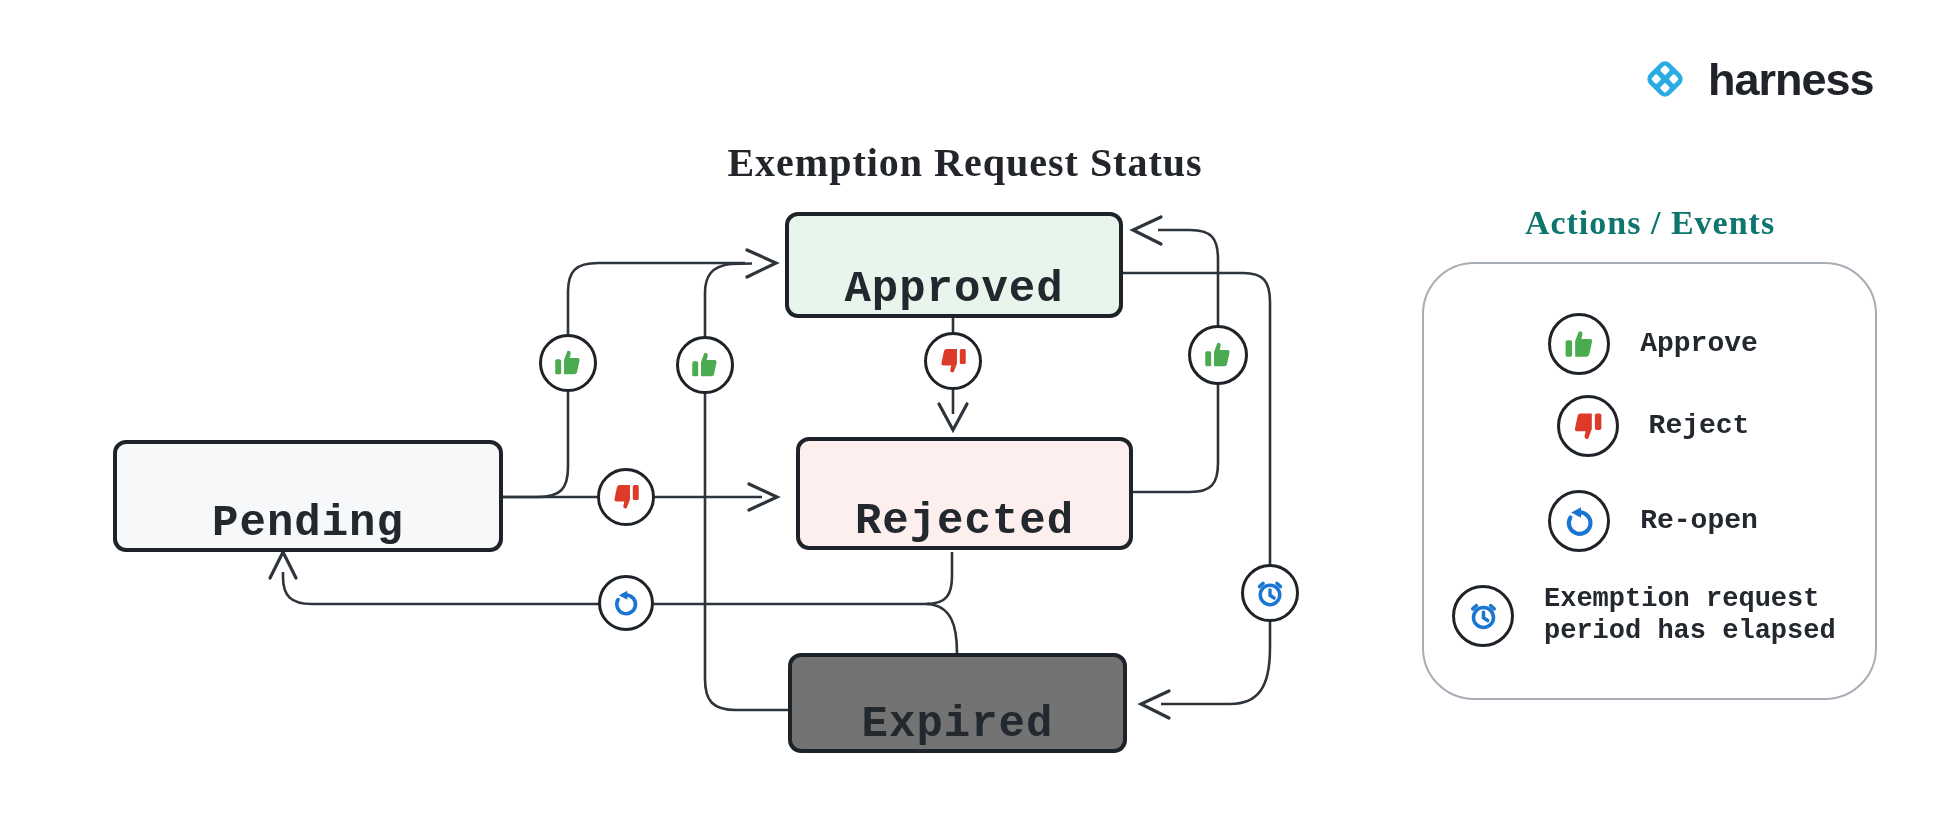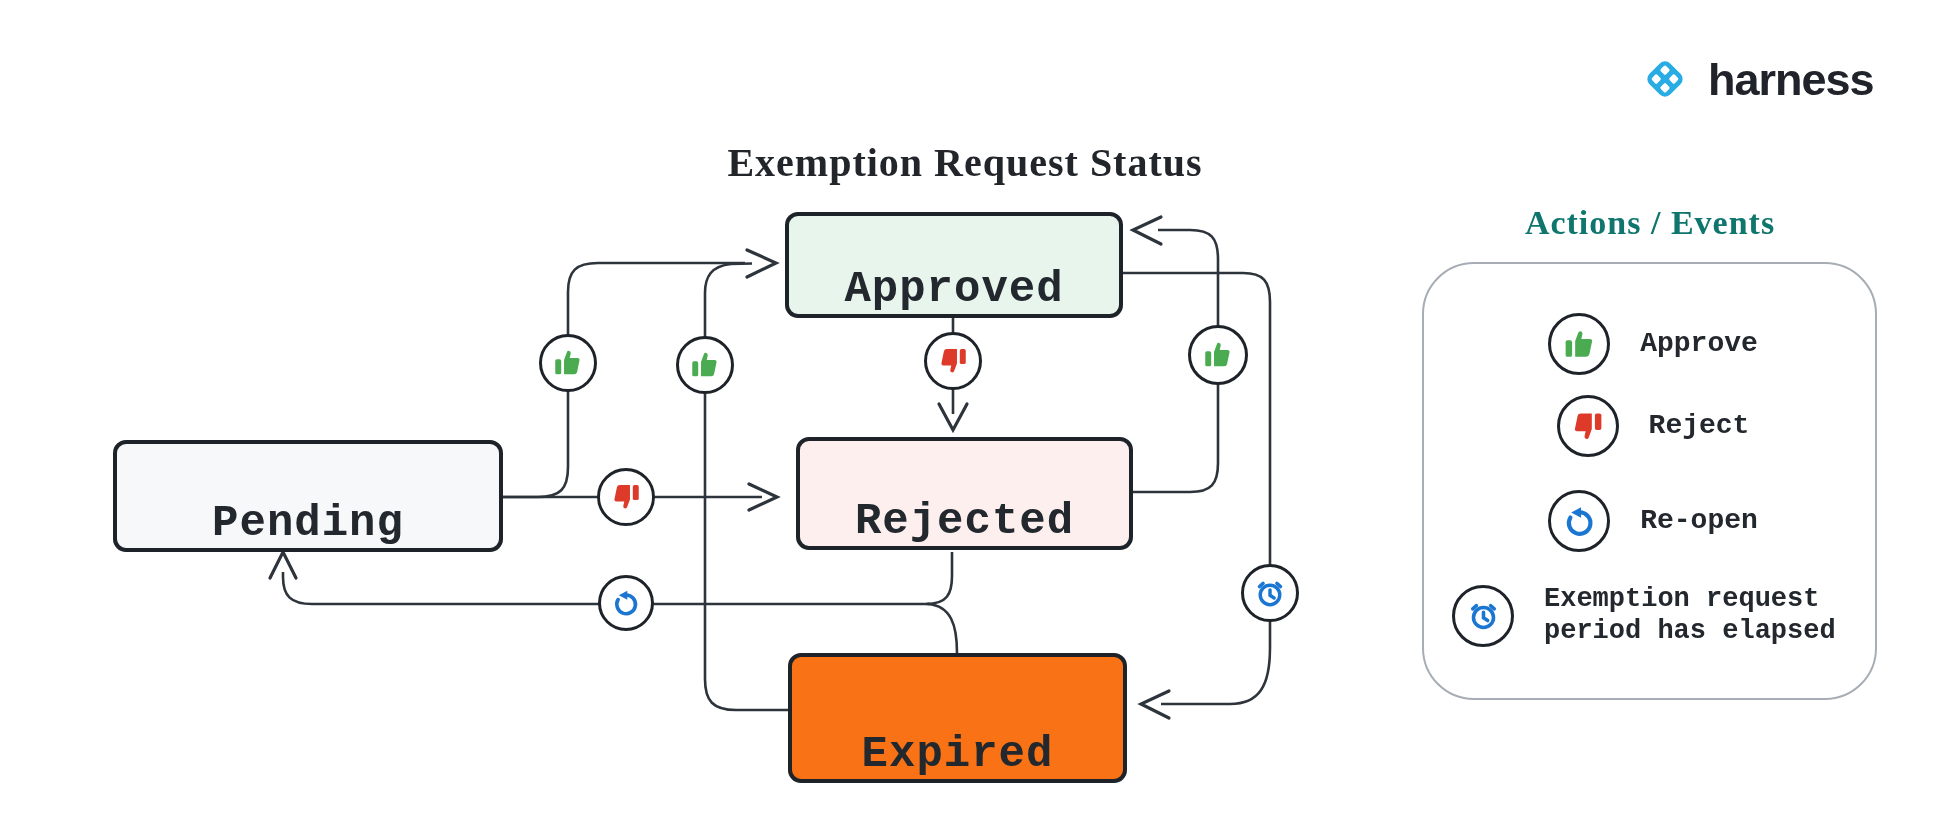--- a/index.html
+++ b/index.html
@@ -128,21 +128,21 @@
 
   <div class="state-box" style="left: 113px; top: 440px; width: 390px; height: 112px; background-color: rgb(246, 248, 250);">
     <span class="state-label">Pending</span>
   </div>
   <div class="state-box" style="left: 785px; top: 212px; width: 338px; height: 106px; background-color: rgb(232, 245, 236);">
     <span class="state-label">Approved</span>
   </div>
   <div class="state-box" style="left: 788px; top: 437px; width: 337px; height: 113px; background-color: rgb(253, 239, 238); margin-left: 8px;">
     <span class="state-label">Rejected</span>
   </div>
-  <div class="state-box" style="left: 788px; top: 653px; width: 339px; height: 130px; background-color: #f97316;">
+  <div class="state-box" style="left: 788px; top: 653px; width: 339px; height: 100px; background-color: #737373;">
     <span class="state-label">Expired</span>
   </div>
 
   <div class="legend-title">Actions / Events</div>
   <div class="legend-panel">
     <div class="legend-row" style="top:49px;">
       <div class="legend-circle">
         <svg viewBox="0 0 24 24" style="color:var(--approve-green)">
             <use href="#ic-thumb-up"></use>
           </svg>

